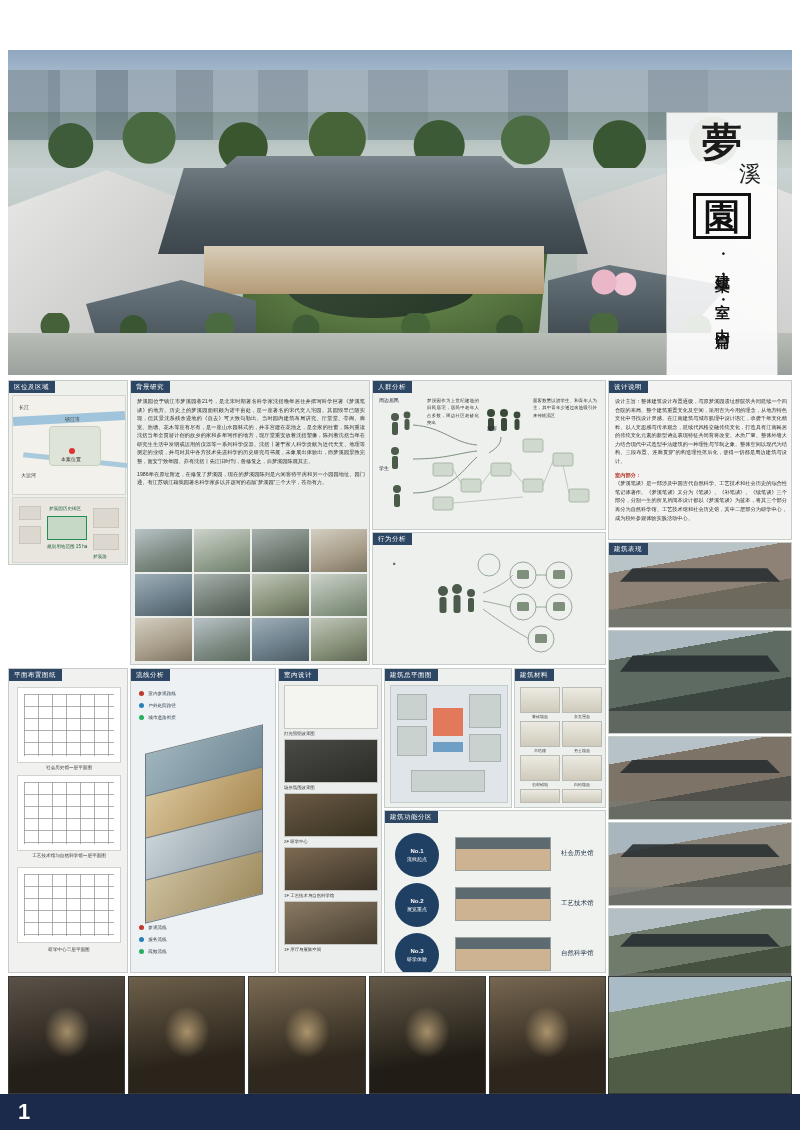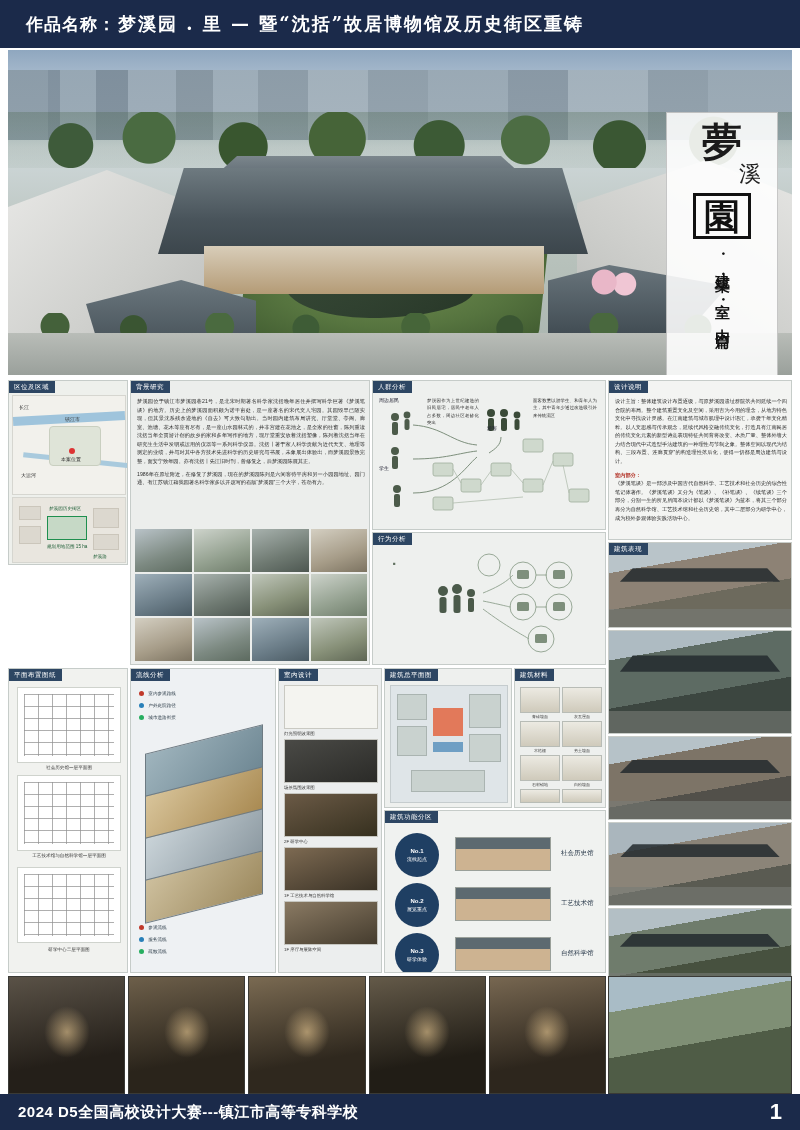--- a/index.html
+++ b/index.html
@@ -422,24 +422,20 @@
     padding: 0 18px;
   }
   .footer .f-left { color: #fff; font-size: 15px; font-weight: bold; letter-spacing: .5px; }
   .footer .f-right { color: #fff; font-size: 22px; font-weight: bold; }
 </style>
 </head>
 <body>
 
 <div id="poster">
 
-  <div class="header">
-    <span class="title-label">作品名称：</span>
-    <span class="title-main">梦溪园 . 里 — 暨“沈括”故居博物馆及历史街区重铸</span>
-  </div>
 
   <div class="hero">
     <div class="sky"></div>
     <div class="skyline"></div>
     <div class="trees-top"></div>
     <div class="block-l"></div>
     <div class="block-r"></div>
     <div class="court"></div>
     <div class="pond"></div>
     <div class="roof-main2"></div>
@@ -763,17 +759,16 @@
     <div class="bcell t5">
         <div class="glow"></div>
       </div>
   </div>
   <div id="bottom-right-render">
     <div class="roofline" style="top:28%;"></div>
     <div class="ground"></div>
   </div>
 
   <div class="footer">
-    <span class="f-left">2024  D5全国高校设计大赛---镇江市高等专科学校</span>
     <span class="f-right">1</span>
   </div>
 
 </div>
 
 </body></html>

